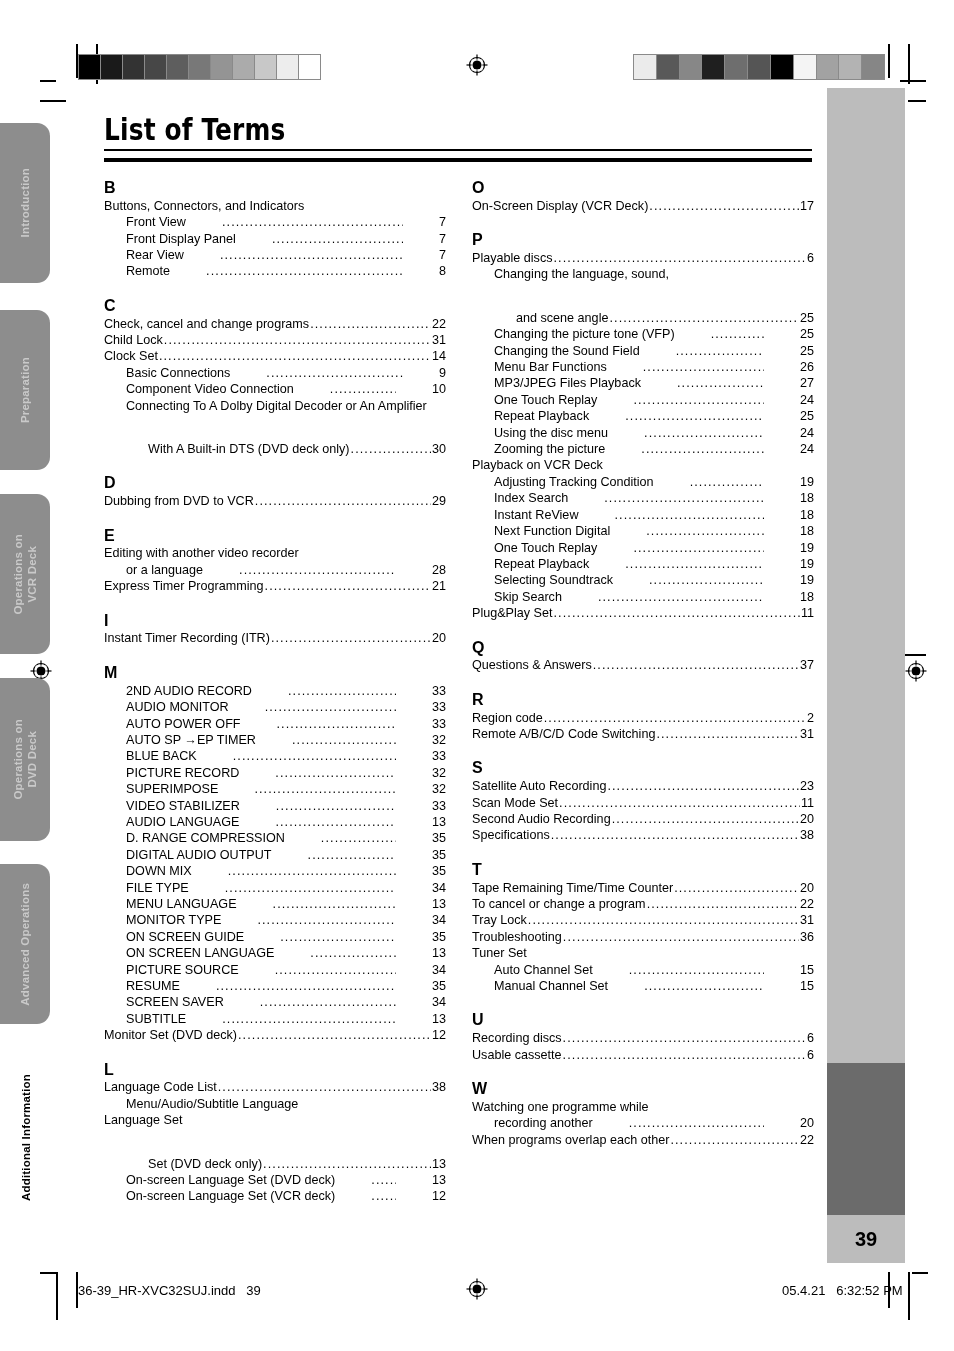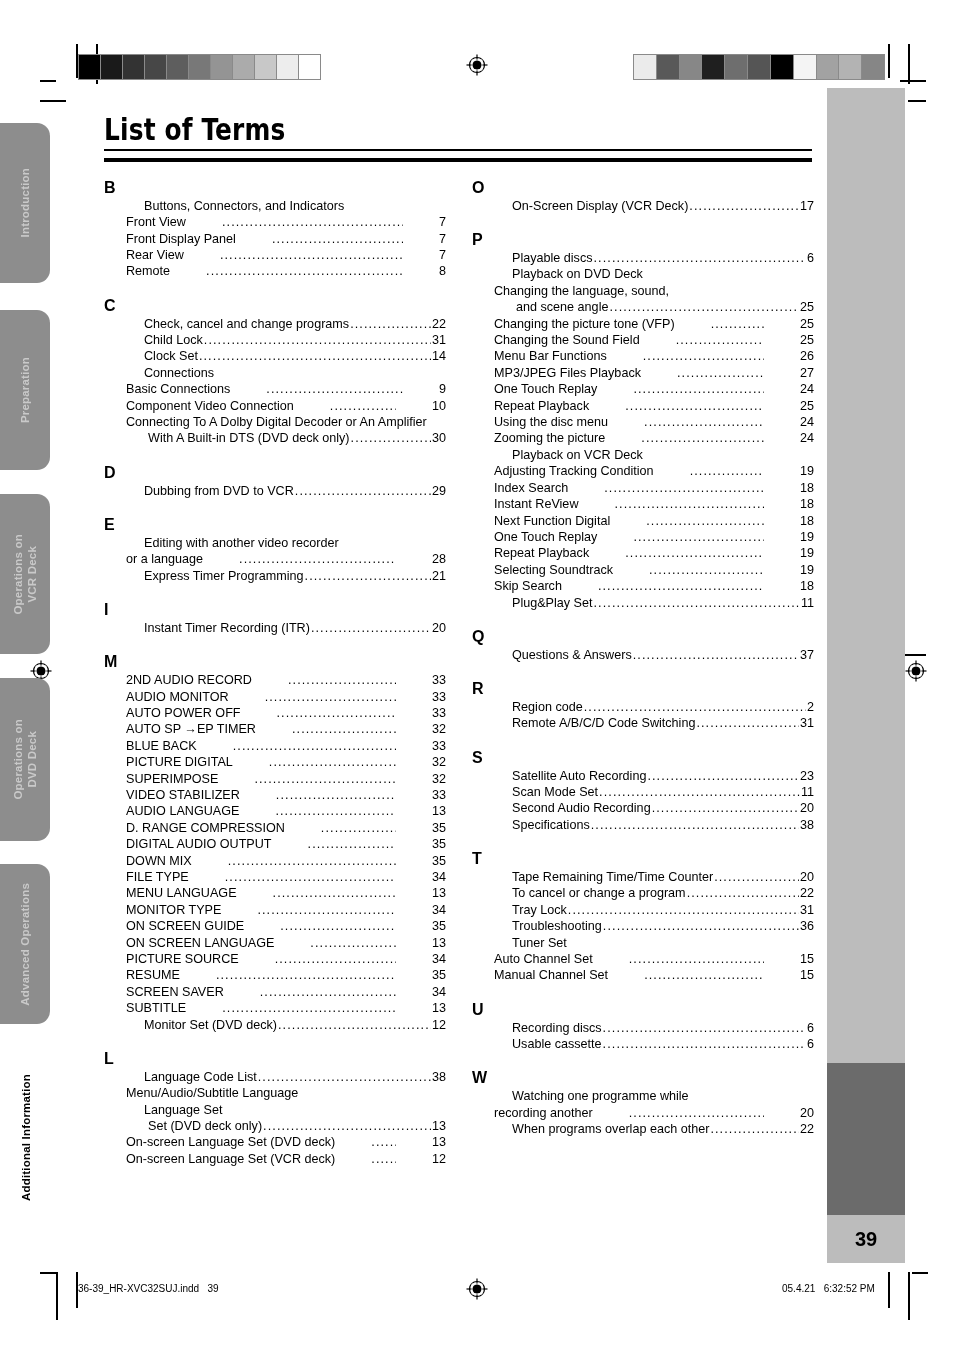--- a/index.html
+++ b/index.html
@@ -162,30 +162,30 @@
     color: #000;
     letter-spacing: 1.1px;
     font-size: 12.6px;
     line-height: 16.4px;
   }
   .entry .pg { flex: 0 0 auto; }
 
   
   .entry.plain { display: block; }
 
-  .lvl1 { padding-left: 0px; margin-left: 40px; }
+  .lvl1 { padding-left: 0px; }
   .lvl2 { padding-left: 22px; gap: 35px; }
-  .lvl3 { padding-left: 44px; }
+  .lvl3 { padding-left: 44px; margin-top: 27px; }
 
   .gap { height: 7px; }
 
   
   .footer-text {
     position: absolute;
-    font-size: 10px;
+    font-size: 13px;
     font-family: "Liberation Sans", sans-serif;
     color: #000;
     white-space: pre;
   }
 </style>
 </head>
 <body>
 
 <div class="crop-line" style="left:76px; top:44px; width:1.6px; height:34px;"></div>
 <div class="crop-line" style="left:40px; top:100px; width:26px; height:1.6px;"></div>
@@ -332,21 +332,20 @@
       <div class="entry lvl1">
         <span class="txt">Child Lock</span>
         <span class="leader">........................................................................................................................................................................................................</span>
         <span class="pg">31</span>
       </div>
       <div class="entry lvl1">
         <span class="txt">Clock Set</span>
         <span class="leader">........................................................................................................................................................................................................</span>
         <span class="pg">14</span>
       </div>
-      <div class="entry lvl1 plain"><span class="txt">Connections</span></div>
       <div class="entry lvl2">
         <span class="txt">Basic Connections</span>
         <span class="leader">........................................................................................................................................................................................................</span>
         <span class="pg">9</span>
       </div>
       <div class="entry lvl2">
         <span class="txt">Component Video Connection</span>
         <span class="leader">........................................................................................................................................................................................................</span>
         <span class="pg">10</span>
       </div>
@@ -404,21 +403,21 @@
         <span class="txt">AUTO SP →EP TIMER</span>
         <span class="leader">........................................................................................................................................................................................................</span>
         <span class="pg">32</span>
       </div>
       <div class="entry lvl2">
         <span class="txt">BLUE BACK </span>
         <span class="leader">........................................................................................................................................................................................................</span>
         <span class="pg">33</span>
       </div>
       <div class="entry lvl2">
-        <span class="txt">PICTURE DIGITAL</span>
+        <span class="txt">PICTURE RECORD</span>
         <span class="leader">........................................................................................................................................................................................................</span>
         <span class="pg">32</span>
       </div>
       <div class="entry lvl2">
         <span class="txt">SUPERIMPOSE</span>
         <span class="leader">........................................................................................................................................................................................................</span>
         <span class="pg">32</span>
       </div>
       <div class="entry lvl2">
         <span class="txt">VIDEO STABILIZER</span>
@@ -527,21 +526,20 @@
         <span class="leader">........................................................................................................................................................................................................</span>
         <span class="pg">17</span>
       </div>
       <div class="gap"></div>
       <div class="letter-head">P</div>
       <div class="entry lvl1">
         <span class="txt">Playable discs</span>
         <span class="leader">........................................................................................................................................................................................................</span>
         <span class="pg">6</span>
       </div>
-      <div class="entry lvl1 plain"><span class="txt">Playback on DVD Deck</span></div>
       <div class="entry lvl2 plain"><span class="txt">Changing the language, sound,</span></div>
       <div class="entry lvl3">
         <span class="txt">and scene angle</span>
         <span class="leader">........................................................................................................................................................................................................</span>
         <span class="pg">25</span>
       </div>
       <div class="entry lvl2">
         <span class="txt">Changing the picture tone (VFP)</span>
         <span class="leader">........................................................................................................................................................................................................</span>
         <span class="pg">25</span>

